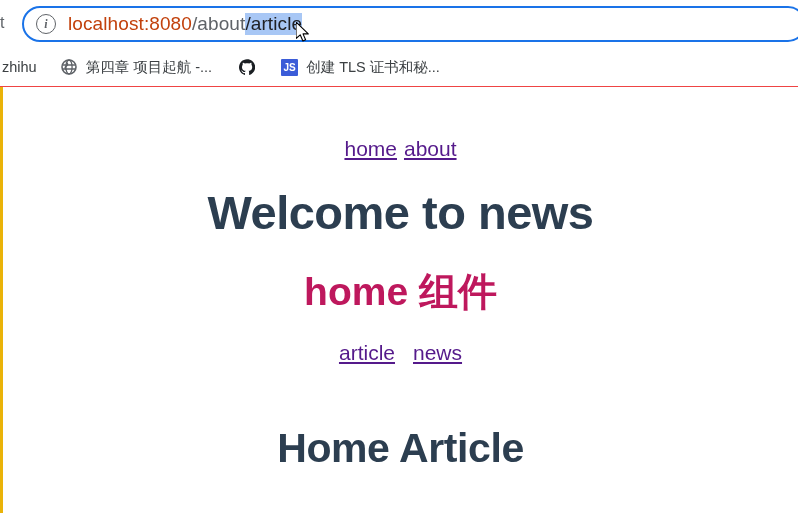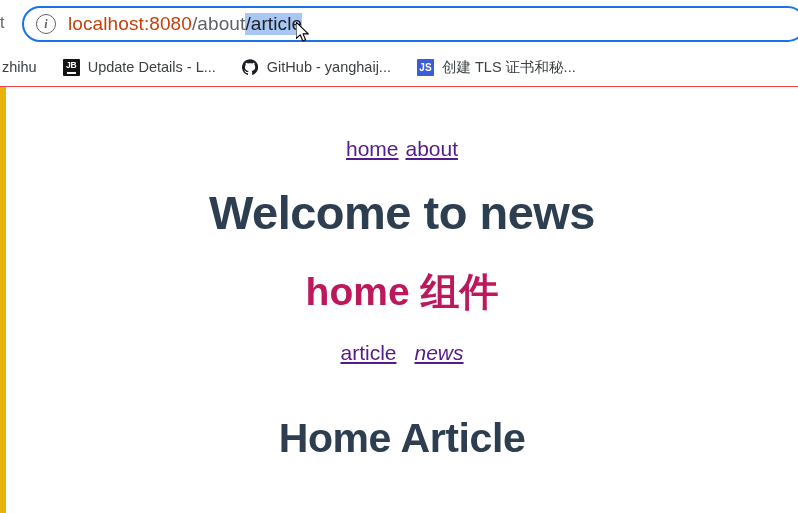--- a/index.html
+++ b/index.html
@@ -163,21 +163,21 @@
     font-weight: bold;
     border-radius: 1px;
     font-family: "Liberation Sans", sans-serif;
     text-align: center;
   }
 
   
   .viewport {
     flex: 1 1 auto;
     background: #ffffff;
-    border-left: 6px solid #eab308;
+    border-left: 3px solid #eab308;
     position: relative;
     overflow: hidden;
   }
   .page {
     text-align: center;
     padding-top: 0px;
     font-family: "Liberation Sans", sans-serif;
   }
   .navline {
     padding-top: 51px;
@@ -205,23 +205,23 @@
     font-size: 39px;
     font-weight: bold;
     color: #be185d;
     line-height: 1.1;
   }
   .sublinks {
     padding-top: 28px;
     font-size: 21px;
     line-height: 1;
   }
-  .sublinks a + a { margin-left: 18px; font-style: italic; }
+  .sublinks a + a { margin-left: 18px; }
   .h3 {
-    margin: 6px;
+    margin: 16px;
     padding-top: 47px;
     font-size: 41px;
     font-weight: bold;
     color: #2c3e50;
     letter-spacing: -0.4px;
     line-height: 1.1;
   }
 </style>
 </head>
 <body>
@@ -244,36 +244,39 @@
       <polygon points="0,0 0,16.5 4.2,12.8 6.9,19 9.6,17.8 7.0,11.9 12.3,11.9" fill="#ffffff" stroke="#000000" stroke-width="1.1" stroke-linejoin="round"></polygon>
     </svg>
   </div>
 
   <div class="bookmarks-bar">
 
     <div class="bm bm-first" style="margin-left:-6px;">
       <span class="bm-label">zhihu</span>
     </div>
 
-
-    <div class="bm" style="margin-left:10px;">
-      <span class="bm-icon ico-jb">
-        <span style="letter-spacing:-0.3px;">JB</span>
-        <span class="jb-bar"></span>
+    <div class="bm" style="margin-left:8px;">
+      <span class="bm-icon">
+        <svg viewBox="0 0 16 16" width="16" height="16">
+          <circle cx="8" cy="8" r="7" fill="none" stroke="#5f6368" stroke-width="1.6"></circle>
+          <ellipse cx="8" cy="8" rx="3.1" ry="7" fill="none" stroke="#5f6368" stroke-width="1.3"></ellipse>
+          <path d="M1.3 6 H14.7 M1.3 10 H14.7" stroke="#5f6368" stroke-width="1.3" fill="none"></path>
+          <path d="M5 3 Q8 5 5.2 7.2 Q3 9 5.5 11" stroke="#5f6368" stroke-width="1.5" fill="none"></path>
+        </svg>
       </span>
-      <span class="bm-label">Update Details - L...</span>
-    </div>
+      <span class="bm-label">第四章 项目起航 -...</span>
+    </div>
+
 
     <div class="bm" style="margin-left:10px;">
       <span class="bm-icon">
         <svg viewBox="0 0 16 16" width="16" height="16">
           <path fill="#1b1f23" d="M8 0.3C3.6 0.3 0 3.9 0 8.3c0 3.5 2.3 6.5 5.5 7.6.4.1.5-.2.5-.4v-1.4c-2.2.5-2.7-1-2.7-1-.4-.9-.9-1.2-.9-1.2-.7-.5.1-.5.1-.5.8.1 1.2.8 1.2.8.7 1.2 1.9.9 2.4.7.1-.5.3-.9.5-1.1-1.8-.2-3.6-.9-3.6-3.9 0-.9.3-1.6.8-2.1-.1-.2-.4-1 .1-2.1 0 0 .7-.2 2.2.8.6-.2 1.3-.3 2-.3s1.4.1 2 .3c1.5-1 2.2-.8 2.2-.8.4 1.1.2 1.9.1 2.1.5.6.8 1.3.8 2.1 0 3-1.8 3.7-3.6 3.9.3.3.5.8.5 1.5v2.2c0 .2.1.5.6.4 3.2-1.1 5.5-4.1 5.5-7.6 0-4.4-3.6-8-8-8z"></path>
         </svg>
       </span>
-      <span class="bm-label">GitHub - yanghaij...</span>
     </div>
 
     <div class="bm" style="margin-left:10px;">
       <span class="bm-icon ico-js">JS</span>
       <span class="bm-label">创建 TLS 证书和秘...</span>
     </div>
 
   </div>
 
   <div class="viewport">

